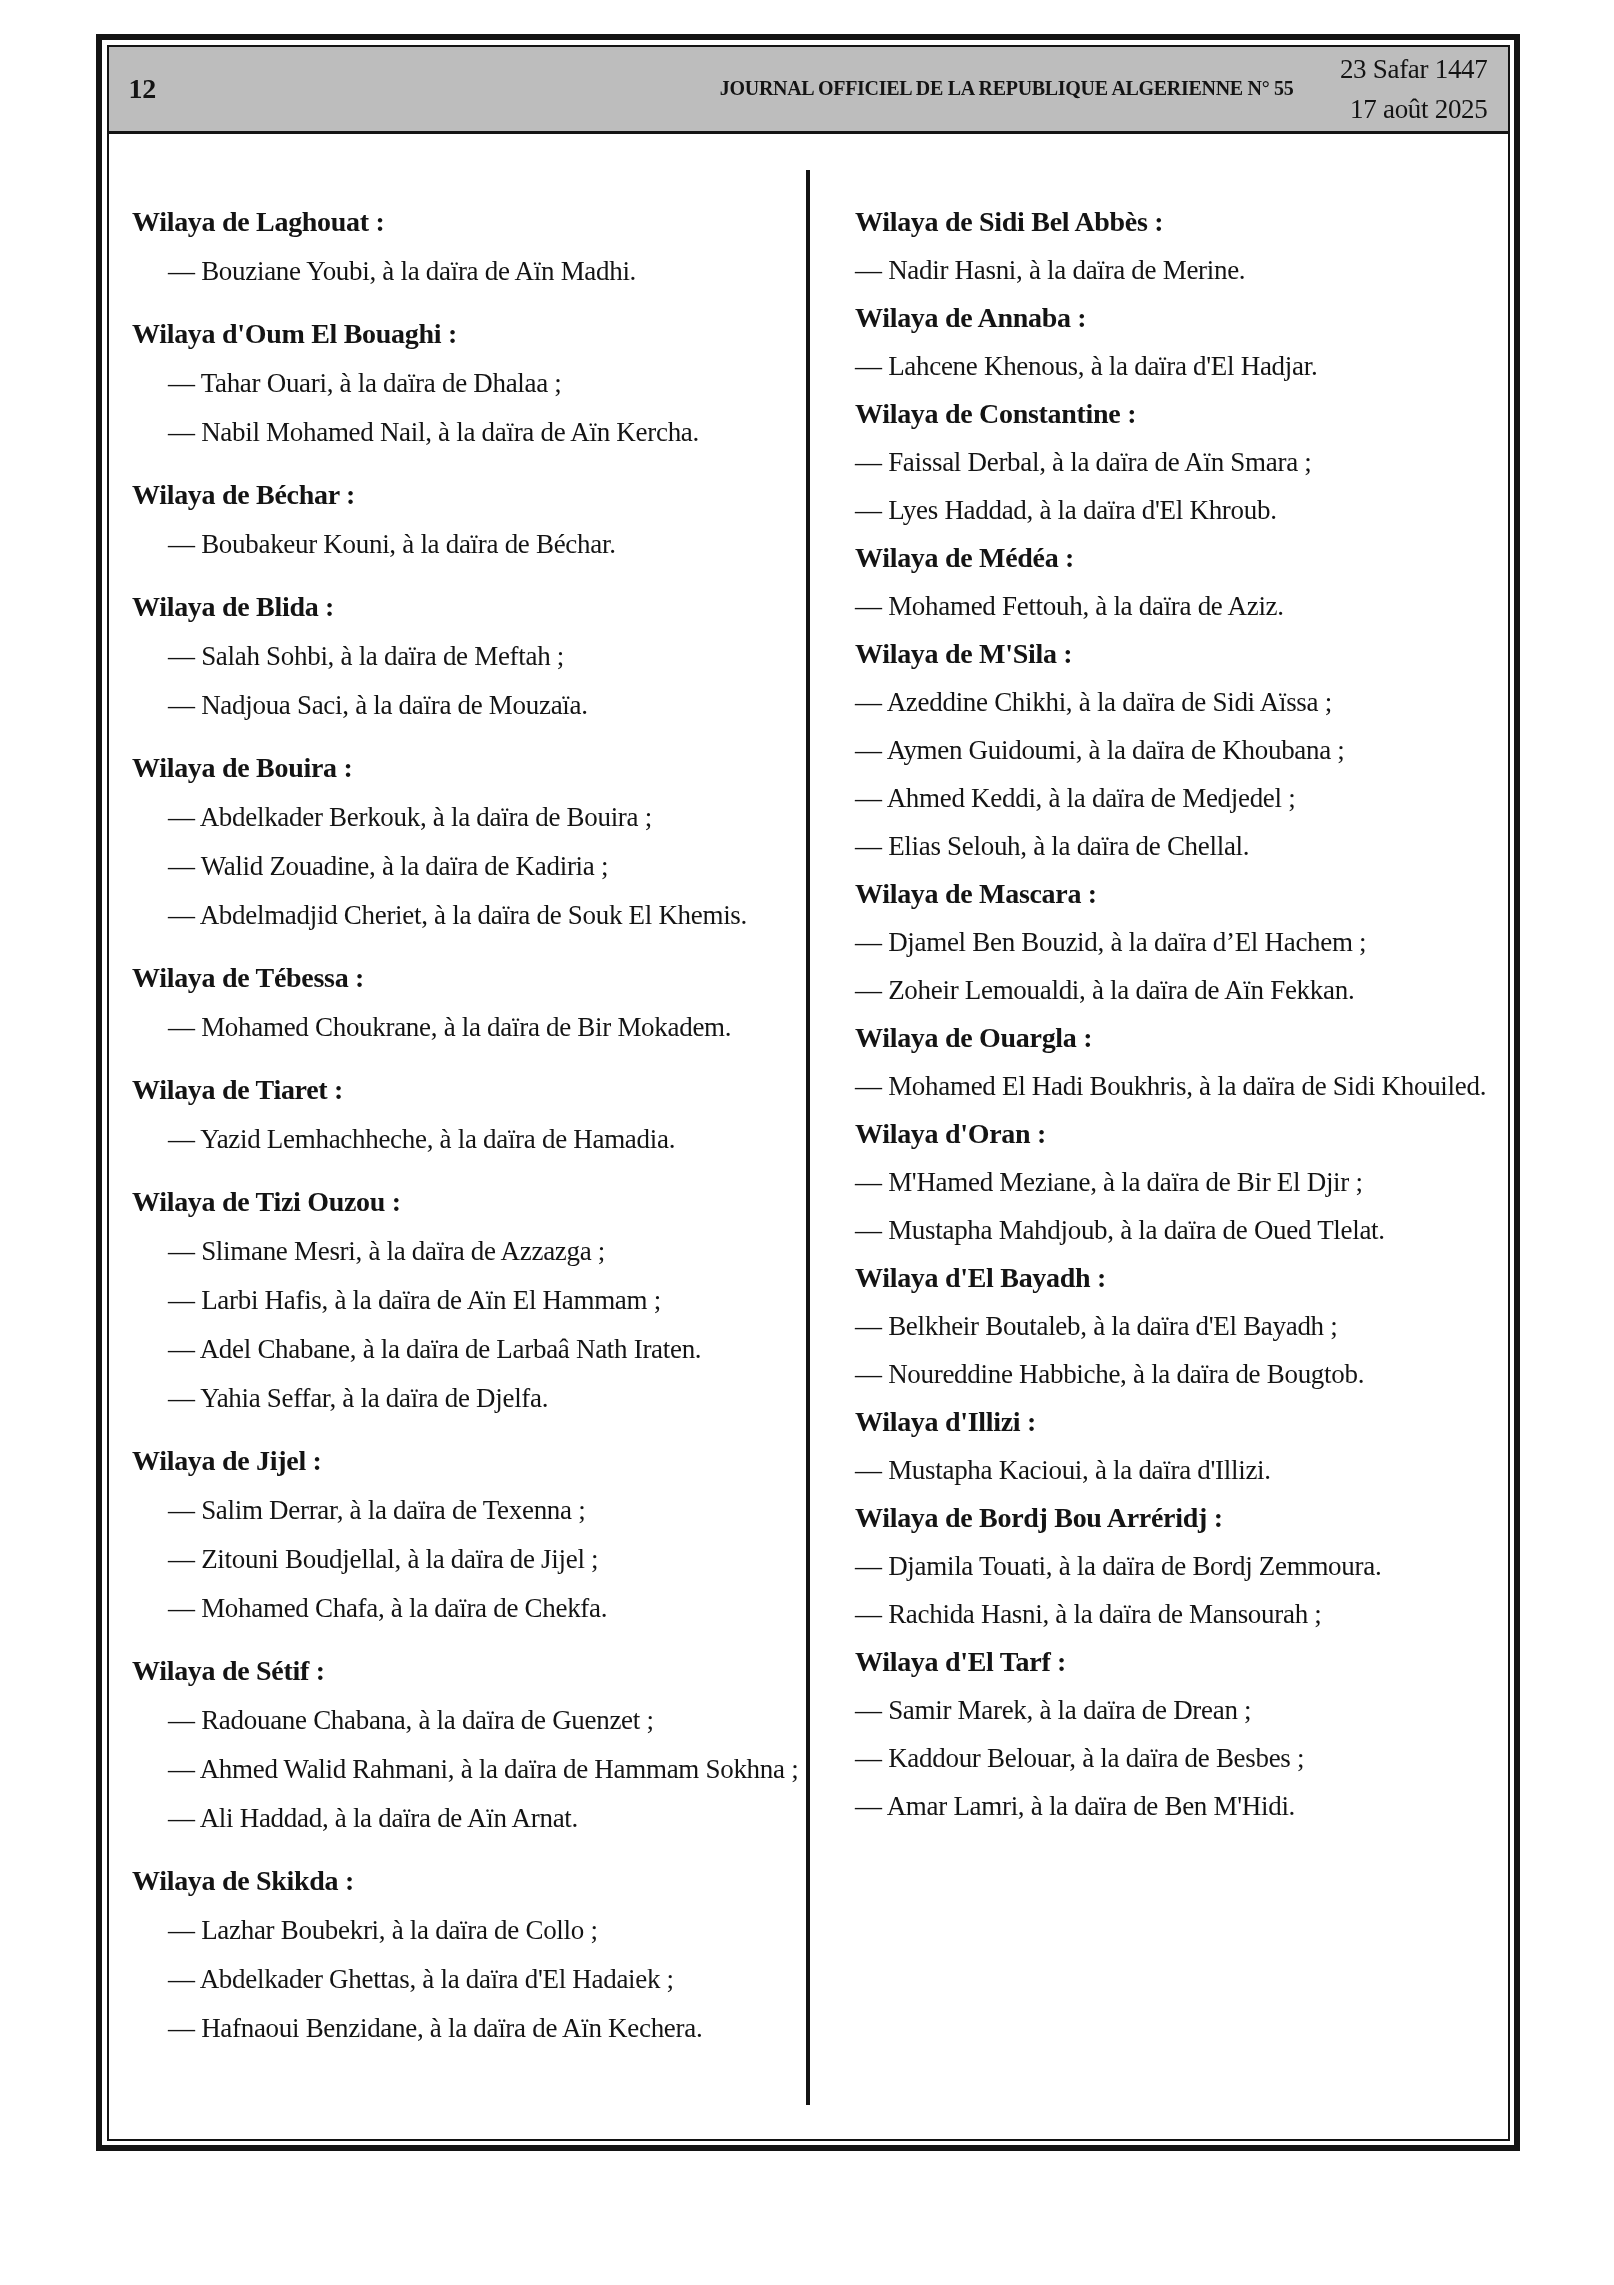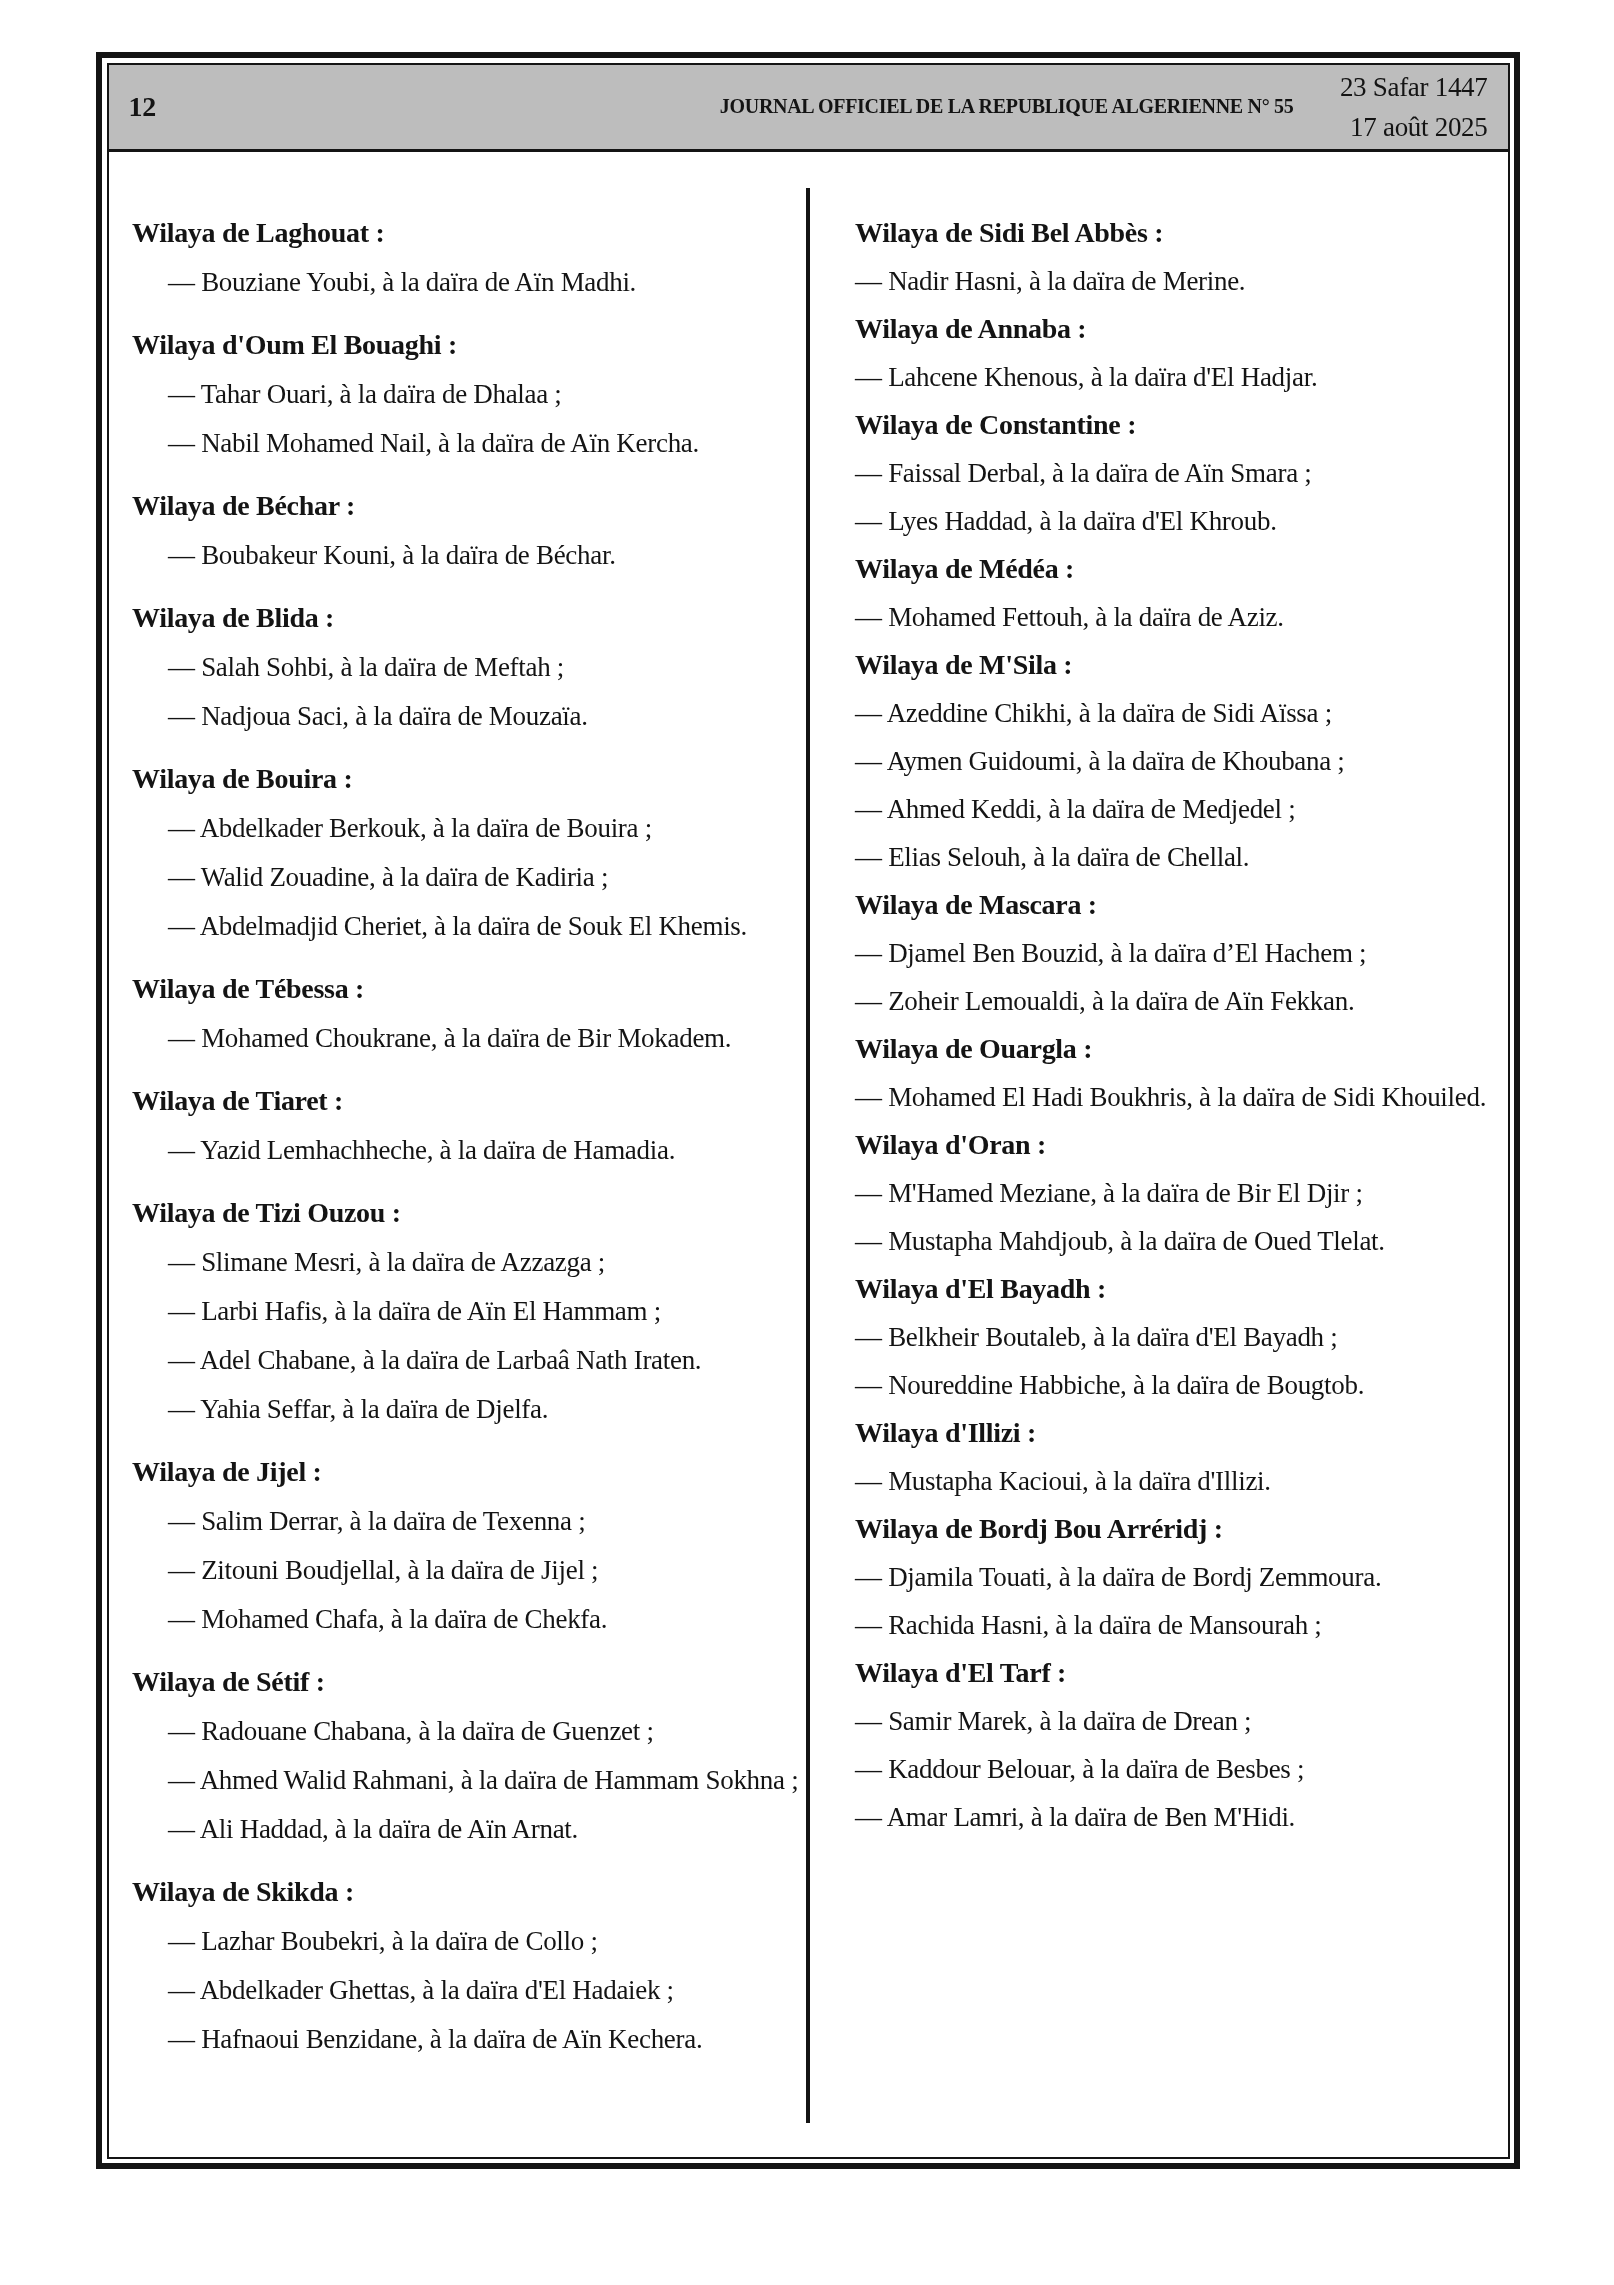--- a/index.html
+++ b/index.html
@@ -8,21 +8,21 @@
     --paper:#ffffff;
   }
   html,body{margin:0;padding:0;}
   body{
     width:1615px;height:2285px;position:relative;
     background:var(--paper);
     font-family:"Liberation Serif","DejaVu Serif",serif;
     color:var(--ink);
   }
   .frame-outer{
-    position:absolute;left:96px;top:52px;width:1424px;height:2117px;
+    position:absolute;left:96px;top:34px;width:1424px;height:2117px;
     border:6.3px solid var(--ink);box-sizing:border-box;
   }
   .frame-inner{
     position:absolute;left:4.5px;top:4.5px;right:4.5px;bottom:4.5px;
     border:2.7px solid var(--ink);box-sizing:border-box;
   }
   .page-header{
     height:87px;background:var(--header-bg);
     border-bottom:3.6px solid var(--ink);
     display:flex;align-items:center;
@@ -57,21 +57,21 @@
     letter-spacing:-0.3px;white-space:nowrap;
   }
   .entry{
     font-size:27px;line-height:28px;
     letter-spacing:-0.3px;white-space:nowrap;
   }
   .col-left .heading{margin-top:34px;}
   .col-left .entry{margin-top:21px;margin-left:36px;}
   .col-right .heading{margin-top:19px;}
   .col-right .entry{margin-top:20px;}
-  .col .heading:first-child{margin-top:5px;}
+  .col .heading:first-child{margin-top:12px;}
 </style>
 </head>
 <body>
 
 <div class="frame-outer">
   <div class="frame-inner">
 
     <div class="page-header">
       <div class="page-number">12</div>
       <div class="journal-title fit">JOURNAL OFFICIEL DE LA REPUBLIQUE ALGERIENNE N° 55</div>

